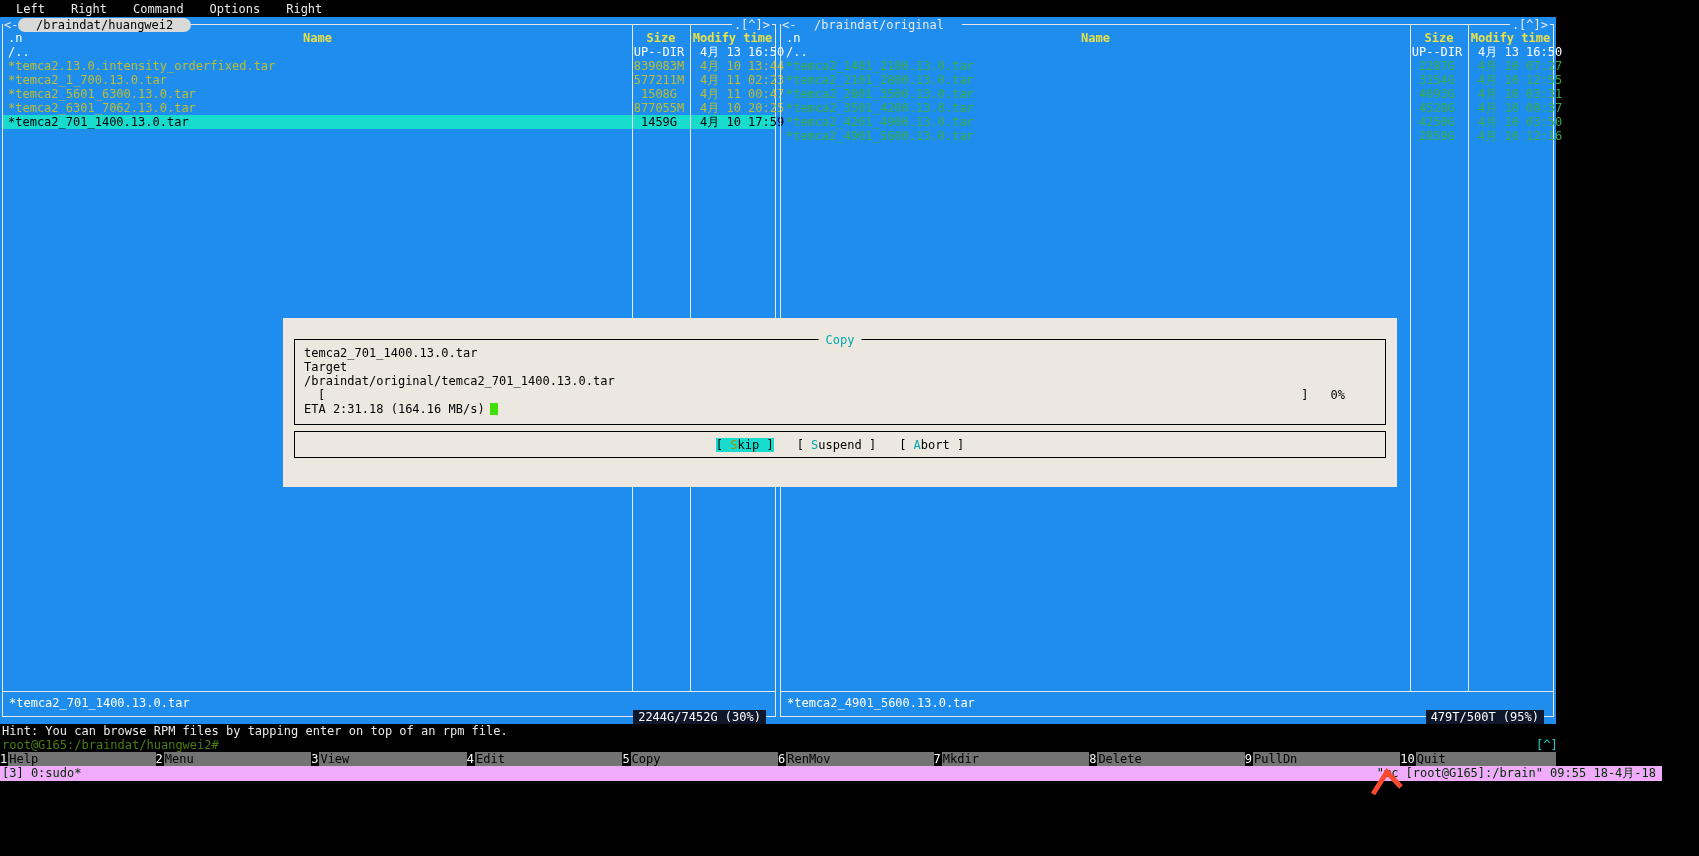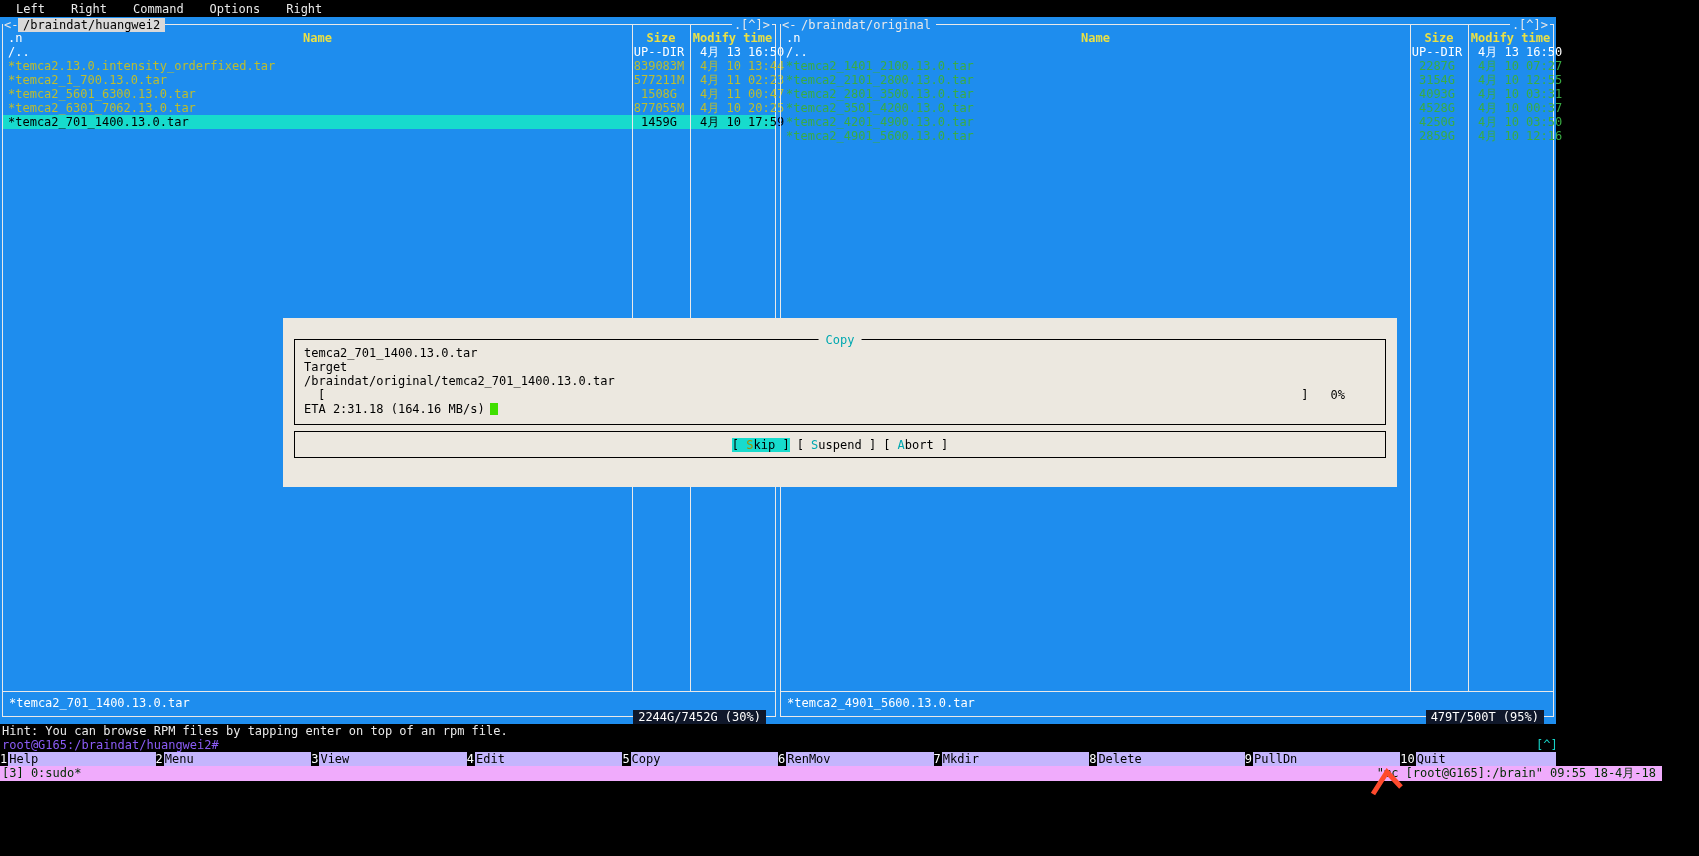--- a/index.html
+++ b/index.html
@@ -2,21 +2,21 @@
 <html><head>
 <meta charset="utf-8">
 <style>
   html,body{margin:0;padding:0;}
   body{position:relative;width:1699px;height:856px;background:#000;overflow:hidden;
        font-family:"DejaVu Sans Mono","Liberation Mono",monospace;font-size:12px;line-height:14px;color:#e9e9e9;}
   .menubar{position:absolute;top:0;left:0;width:1699px;height:17px;display:flex;gap:26px;padding-left:16px;align-items:center;background:#000;}
   .panels{position:absolute;top:17px;left:0;width:1556px;height:707px;background:#1e8dee;display:flex;gap:4px;padding:7px 2px 0 2px;box-sizing:border-box;}
   .panel{position:relative;flex:1;height:693px;border:1px solid #e9e9e9;box-sizing:border-box;}
   .panel-arrow{position:absolute;top:-7px;left:0;background:#1e8dee;padding:0 1px;white-space:pre;}
-  .panel-path{position:absolute;top:-7px;left:15px;padding:0 5px;white-space:pre;}
+  .panel-path{position:absolute;top:-7px;left:15px;padding:0 18px;white-space:pre;border-radius:7px;}
   .panel-path.active{background:#d9d9d9;color:#000;}
   .panel-path.inactive{background:#1e8dee;color:#e9e9e9;}
   .panel-corner{position:absolute;top:-7px;right:3px;background:#1e8dee;padding:0 2px;white-space:pre;}
   .vline{position:absolute;top:0;width:1px;height:666px;background:#e9e9e9;z-index:2;}
   .vl-a{left:629px;} .vl-b{left:687px;}
   .hdr{position:absolute;top:6px;left:0;right:0;height:14px;display:grid;grid-template-columns:629px 58px 1fr;font-weight:bold;color:#e9e045;}
   .hdr .hname{position:relative;text-align:center;}
   .hdr .sort{position:absolute;left:5px;top:0;color:#fff;font-weight:normal;}
   .hdr .hsize,.hdr .htime{text-align:center;}
   .rows{position:absolute;top:20px;left:0;right:0;}
@@ -34,32 +34,32 @@
   .summary{position:absolute;bottom:-8px;right:9px;background:#0f172a;padding:0 5px;color:#fff;white-space:pre;}
   .dialog{position:absolute;top:318px;left:283px;width:1114px;background:#ece8e0;color:#000;padding:21px 11px 29px;box-sizing:border-box;z-index:5;}
   .dlg-box{position:relative;border:1px solid #000;padding:6px 9px 8px;}
   .dlg-title{position:absolute;top:-7px;left:50%;transform:translateX(-50%);background:#ece8e0;padding:0 7px;color:#00a8b0;}
   .dlg-line{height:14px;white-space:pre;}
   .progress-line{display:flex;height:14px;margin-left:14px;}
   .progress-track{width:976px;}
   .progress-gap{width:22px;}
   .eta-line{height:14px;white-space:pre;}
   .eta-cursor{display:inline-block;width:8px;height:12px;background:#3fdf00;margin-left:5px;vertical-align:-2px;}
-  .dlg-buttons{border:1px solid #000;margin-top:6px;height:25px;display:flex;justify-content:center;align-items:center;gap:7px;}
+  .dlg-buttons{border:1px solid #000;margin-top:6px;height:25px;display:flex;justify-content:center;align-items:center;gap:23px;}
   .btn{white-space:pre;}
   .btn .hot{color:#00a8b0;}
   .btn.focus{background:#17dbcd;}
   .btn.focus .hot{color:#a09000;}
   .hint-line{position:absolute;top:724px;left:2px;white-space:pre;color:#e9e9e9;}
-  .cmd-line{position:absolute;top:738px;left:2px;white-space:pre;color:#8b5cf6;}
+  .cmd-line{position:absolute;top:738px;left:2px;white-space:pre;color:#4d7c0f;}
   .corner-marker{position:absolute;top:738px;left:1536px;color:#17d2c6;}
   .fkeys{position:absolute;top:752px;left:0;width:1556px;height:14px;display:flex;}
   .fkey{flex:1 1 0;display:flex;min-width:0;}
   .fnum{background:#000;color:#fff;text-align:right;padding-right:1px;}
-  .flabel{flex:1;background:#c4b5fd;color:#000;padding-left:1px;overflow:hidden;white-space:pre;}
+  .flabel{flex:1;background:#737373;color:#000;padding-left:1px;overflow:hidden;white-space:pre;}
   .statusbar{position:absolute;top:766px;left:0;width:1662px;height:15px;background:#f0abfc;color:#002b00;display:flex;justify-content:space-between;padding:0 6px 0 2px;box-sizing:border-box;white-space:pre;}
   .stray{position:absolute;top:768px;left:1368px;z-index:9;}
 </style>
 </head>
 <body>
 
 <div class="menubar">
   <span>Left</span>
   <span>Right</span>
   <span>Command</span>

